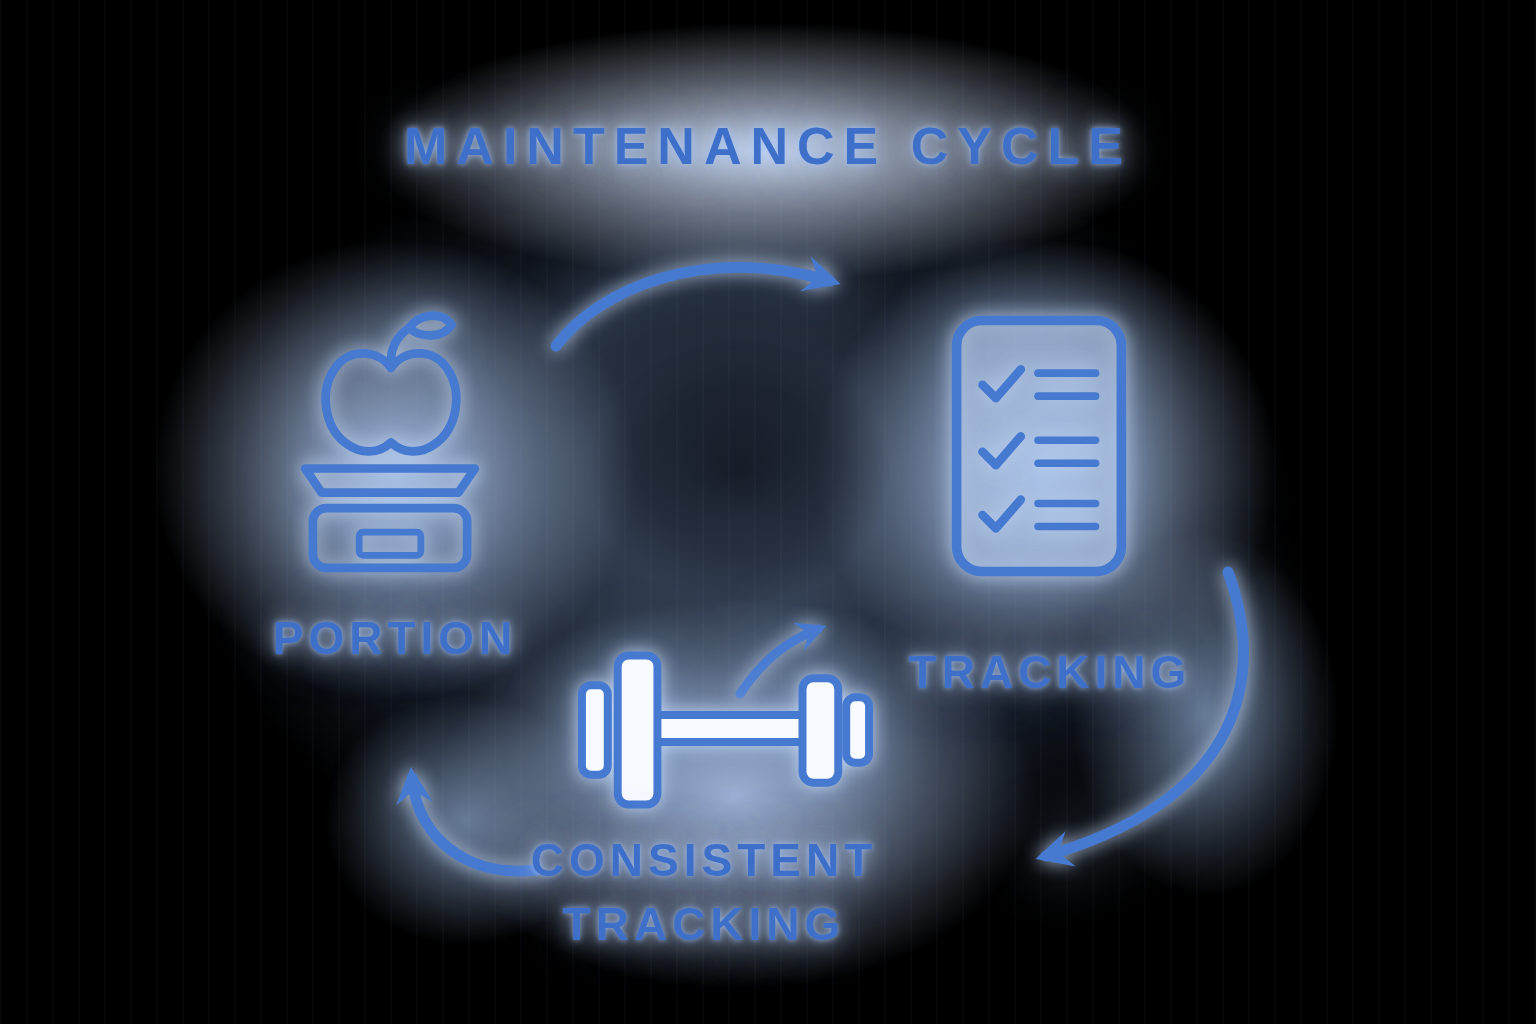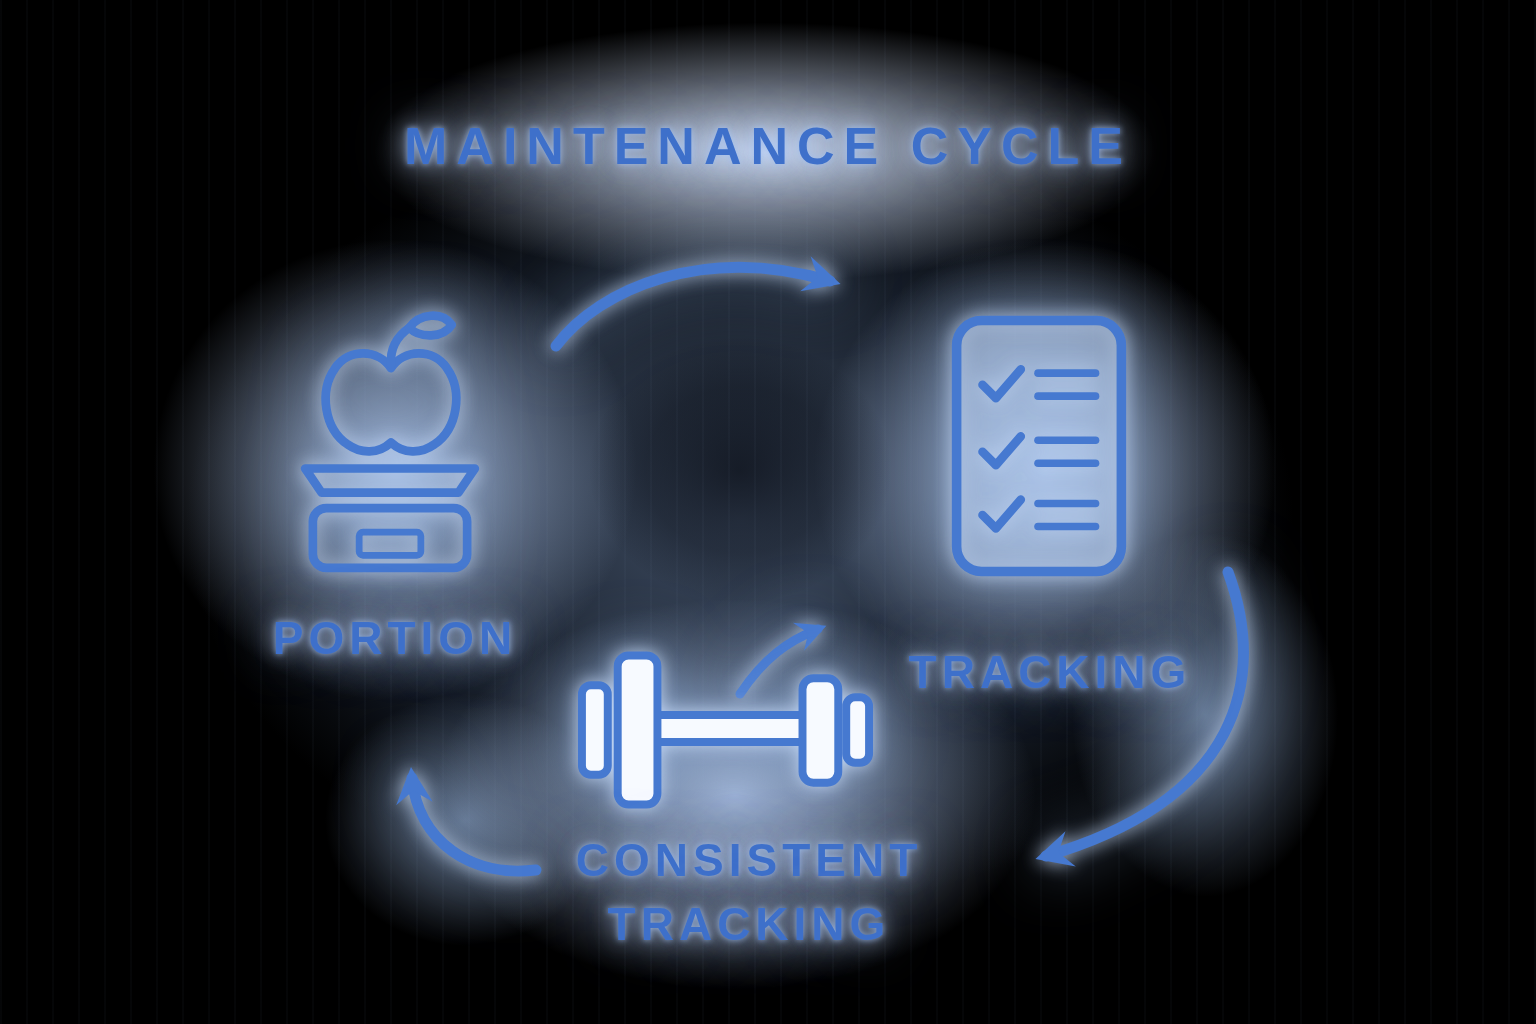--- a/index.html
+++ b/index.html
@@ -32,21 +32,21 @@
   }
   .title {
     top:116px; left:0; width:100%;
     font-size:52px; letter-spacing:9px;text-align:center;
   }
   .node-label {
     font-size:46px; letter-spacing:5px; line-height:64px;
   }
   .label-portion  { left:230px;  top:606px; width:330px; }
   .label-tracking { left:890px;  top:640px; width:320px; }
-  .label-exercise { left:569px;  top:828px; width:360px; }
+  .label-exercise { left:524px;  top:828px; width:360px; }
   .icon-svg, .arrows-svg {
     position:absolute;
     filter: drop-shadow(0 0 9px rgba(205,225,255,0.85)) drop-shadow(0 0 30px rgba(150,185,235,0.55));
   }
   .icon-portion  { left:255px; top:282px; width:270px; height:292px; }
   .icon-tracking { left:948px; top:310px; width:182px; height:272px; }
   .icon-dumbbell { left:572px; top:645px; width:308px; height:170px; }
   .arrows-svg { inset:0; width:1536px; height:1024px; }
 </style>
 </head>

